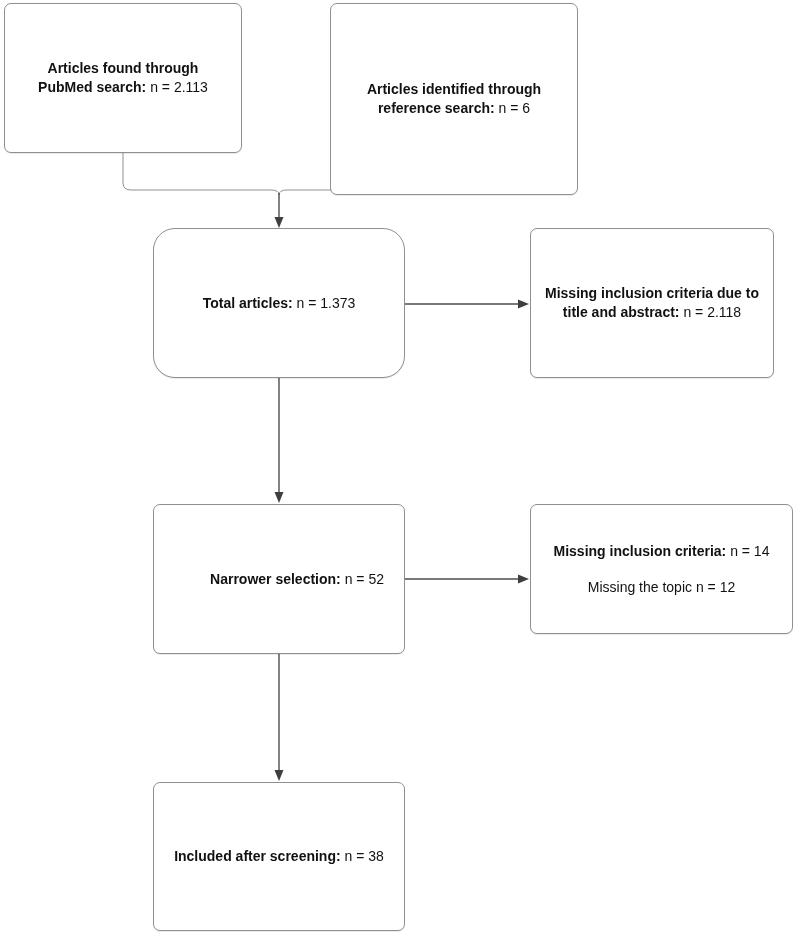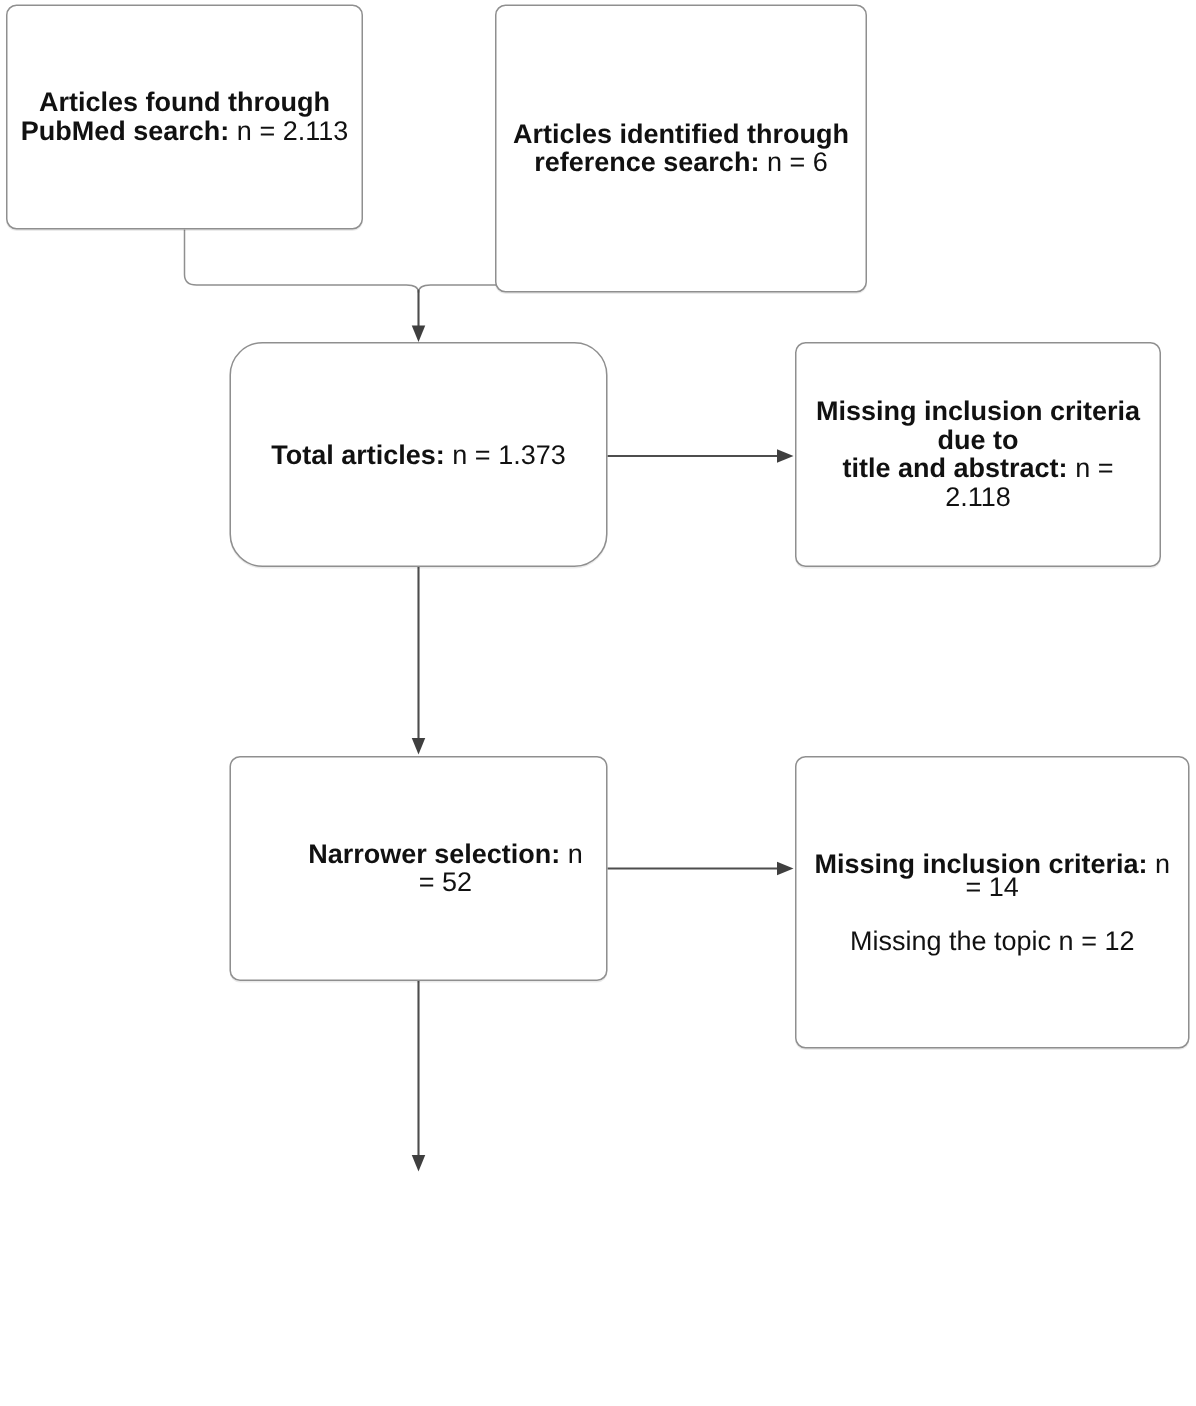--- a/index.html
+++ b/index.html
@@ -34,32 +34,32 @@
     background: var(--box-fill);
     border: 1px solid var(--box-border);
     border-radius: 7px;
     display: flex;
     flex-direction: column;
     align-items: center;
     justify-content: center;
     text-align: center;
     padding: 4px 8px;
     color: var(--text);
-    font-size: 18px;
+    font-size: 14px;
     line-height: 19px;
     box-shadow: 0 1px 0 rgba(0,0,0,0.08);
   }
   .node p { white-space: pre-line; }
   .node .lbl { font-weight: 700; white-space: pre-line; }
   .node-pubmed    { left: 4px;   top: 3px;   width: 238px; height: 150px; }
   .node-reference { left: 330px; top: 3px;   width: 248px; height: 192px; }
   .node-total     { left: 153px; top: 228px; width: 252px; height: 150px; border-radius: 22px; }
   .node-missing-title { left: 530px; top: 228px; width: 244px; height: 150px; }
   .node-narrower  { left: 153px; top: 504px; width: 252px; height: 150px; padding-left: 44px; }
-  .node-reasons   { left: 530px; top: 504px; width: 263px; height: 195px; gap: 21px; }
+  .node-reasons   { left: 530px; top: 504px; width: 263px; height: 130px; gap: 21px; }
   .node-included  { left: 153px; top: 782px; width: 252px; height: 149px; }
   .node-reasons p { line-height: 15px; }
 </style>
 </head>
 <body>
 
 <div class="canvas">
 
   <svg class="connector-layer" viewBox="0 0 797 937" xmlns="http://www.w3.org/2000/svg" aria-hidden="true">
 
@@ -103,14 +103,17 @@
 
   <div class="node node-narrower">
     <p><span class="lbl">Narrower selection:</span> <span>n = 52</span></p>
   </div>
 
   <div class="node node-reasons">
     <p><span class="lbl">Missing inclusion criteria:</span> <span>n = 14</span></p>
     <p>Missing the topic n = 12</p>
   </div>
 
+  <div class="node node-included">
+    <p><span class="lbl">Included after screening:</span> <span>n = 38</span></p>
+  </div>
 
 </div>
 
 </body></html>

